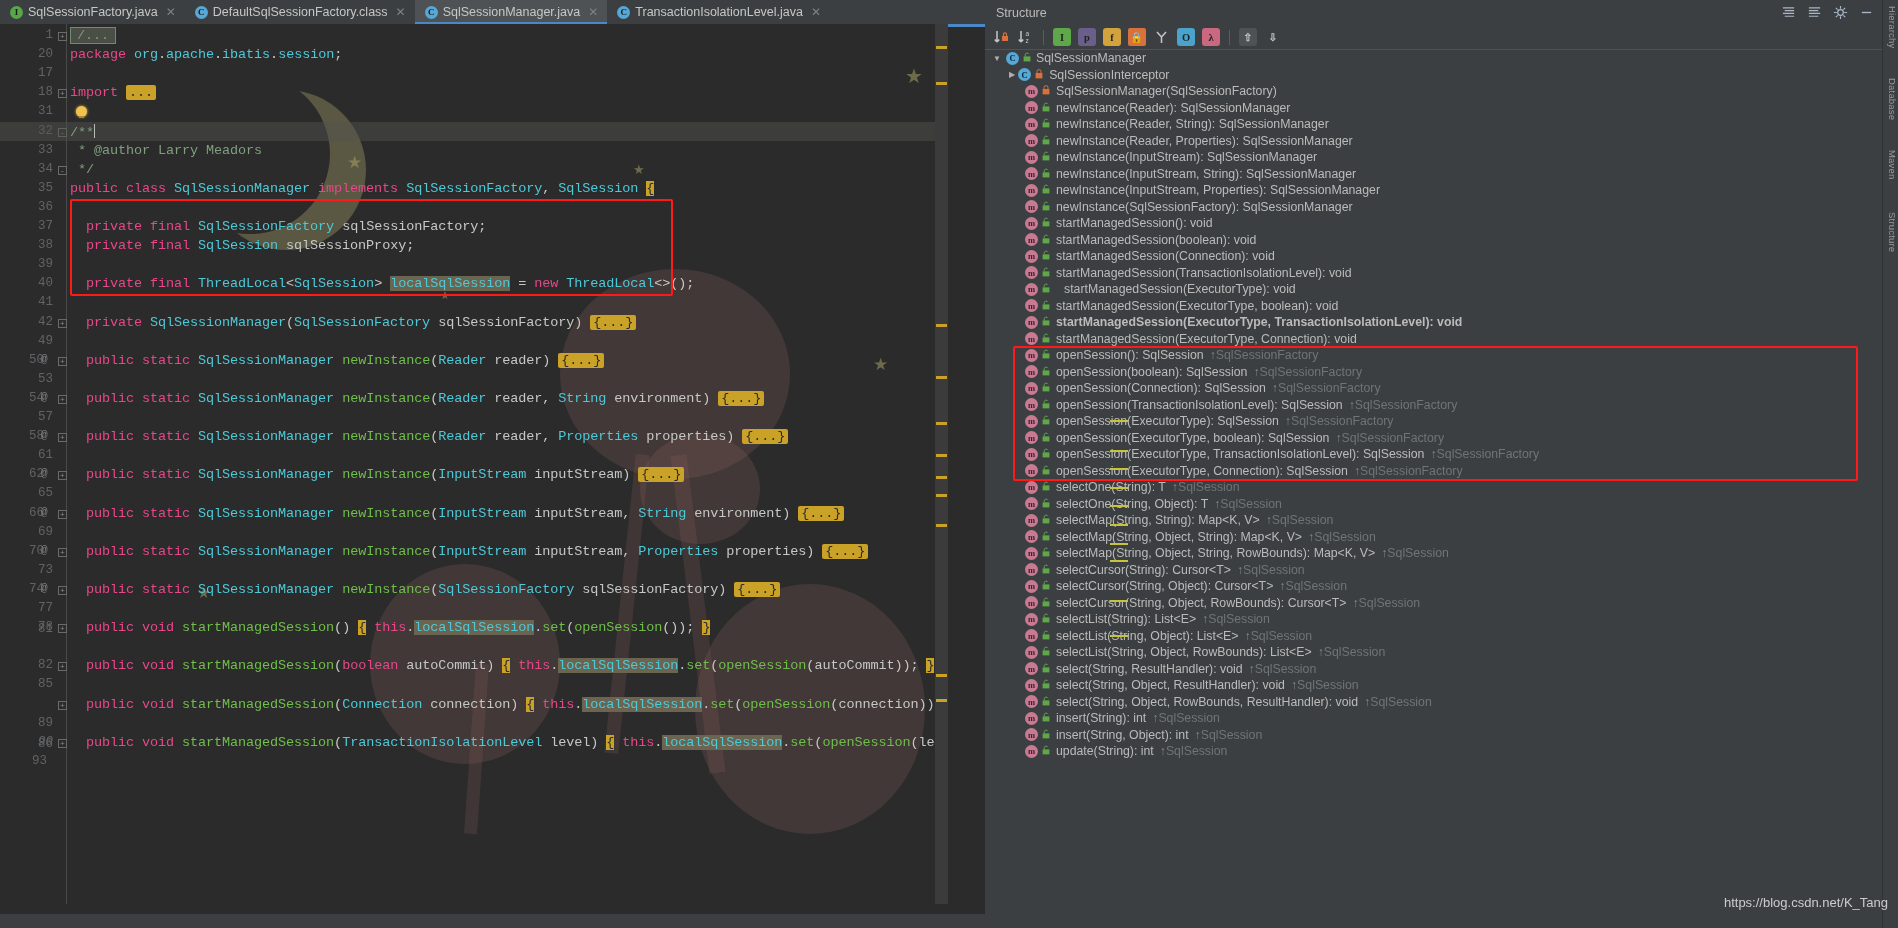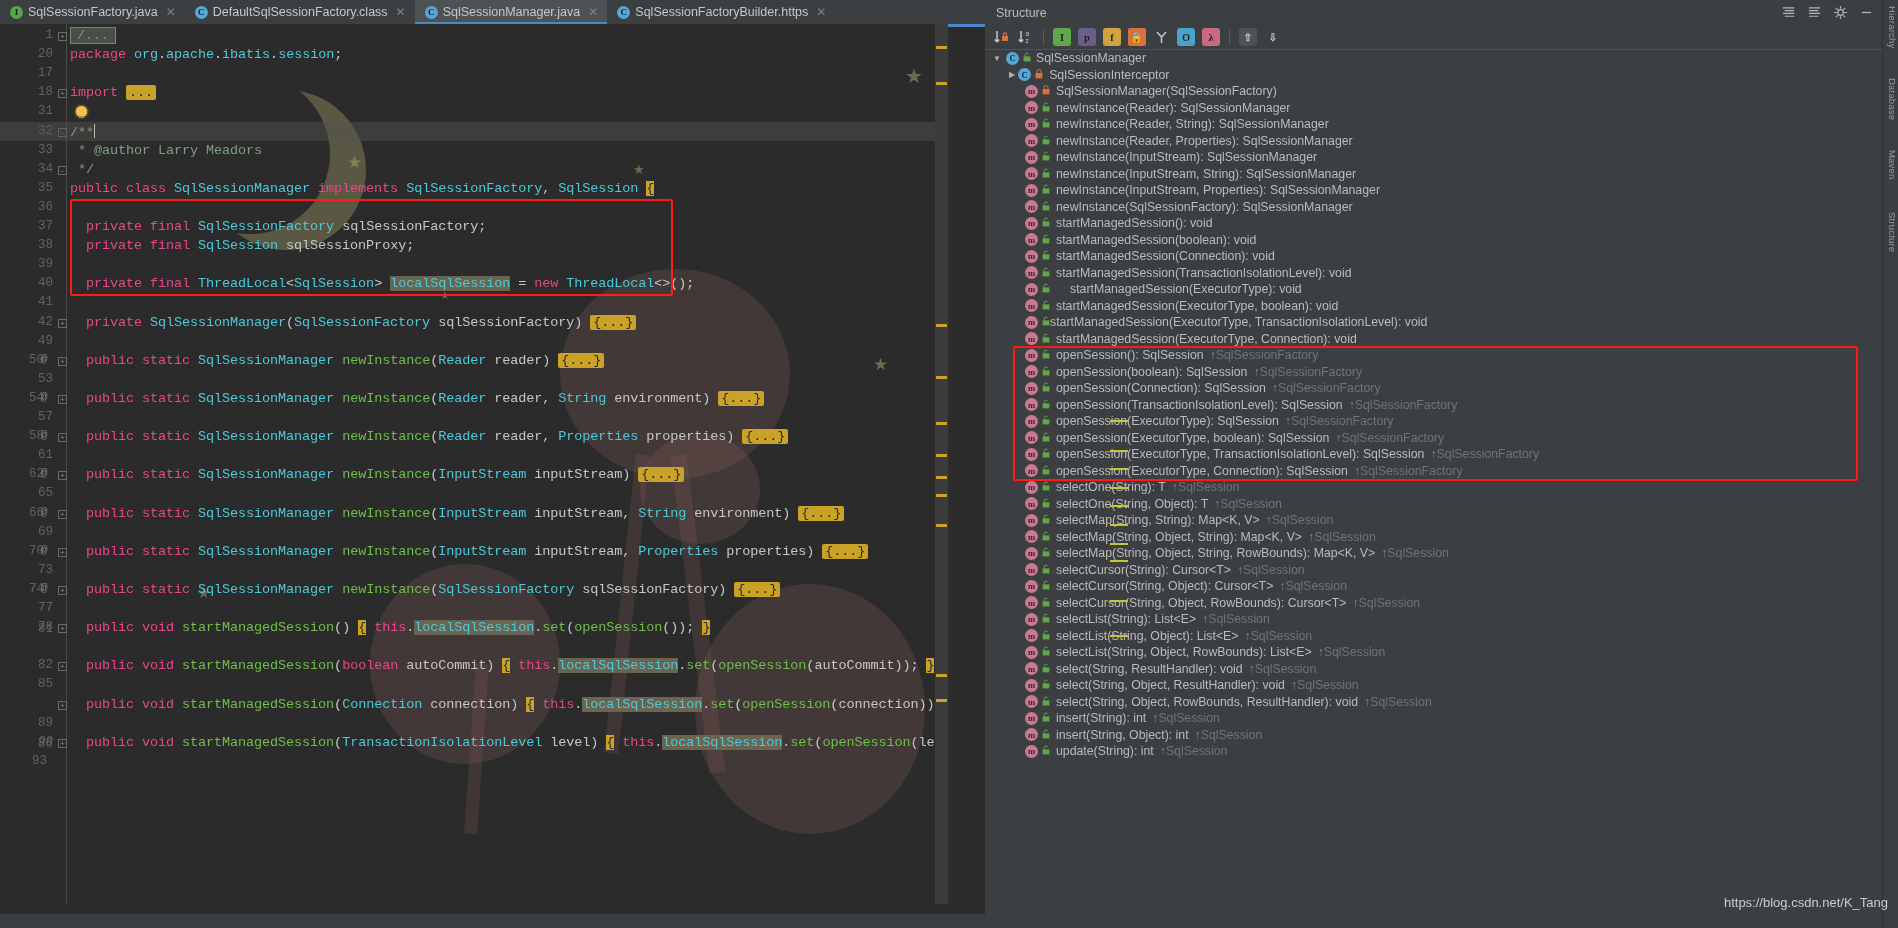--- a/index.html
+++ b/index.html
@@ -139,21 +139,21 @@
       <span>DefaultSqlSessionFactory.class</span>
       <span class="tclose">✕</span>
     </div>
     <div class="tab active">
       <span class="tico c">C</span>
       <span>SqlSessionManager.java</span>
       <span class="tclose">✕</span>
     </div>
     <div class="tab">
       <span class="tico c">C</span>
-      <span>SqlSessionFactoryBuilder.https</span>
+      <span>TransactionIsolationLevel.java</span>
       <span class="tclose">✕</span>
     </div>
   </div>
 <div class="bluebar"></div>
 
 <div id="editor">
   <div id="wall">
     <div class="moon"></div>
     <div class="star" style="left:905px;top:40px;font-size:20px;">★</div>
     <div class="star" style="left:347px;top:128px;font-size:17px;">★</div>
@@ -624,39 +624,39 @@
           </svg></span>
         <span style="margin-left:6px;">startManagedSession(TransactionIsolationLevel): void</span>
       </div>
       <div class="trow" style="padding-left: 8px;">
         <span style="width:32px;display:inline-block;"></span>
         <span class="micon">m</span>
         <span style="margin-left:4px;"><svg class="lockg" viewBox="0 0 8 10">
             <rect x="0.6" y="4.4" width="6.8" height="5" fill="#5fa84a"></rect>
             <path d="M2.2 4.4V2.7a1.9 1.9 0 0 1 3.6-.5" stroke="#5fa84a" stroke-width="1" fill="none"></path>
           </svg></span>
-        <span style="margin-left:20px;">startManagedSession(ExecutorType): void</span>
+        <span style="margin-left:14px;">startManagedSession(ExecutorType): void</span>
       </div>
       <div class="trow" style="padding-left: 8px;">
         <span style="width:32px;display:inline-block;"></span>
         <span class="micon">m</span>
         <span style="margin-left:4px;"><svg class="lockg" viewBox="0 0 8 10">
             <rect x="0.6" y="4.4" width="6.8" height="5" fill="#5fa84a"></rect>
             <path d="M2.2 4.4V2.7a1.9 1.9 0 0 1 3.6-.5" stroke="#5fa84a" stroke-width="1" fill="none"></path>
           </svg></span>
         <span style="margin-left:6px;">startManagedSession(ExecutorType, boolean): void</span>
       </div>
       <div class="trow" style="padding-left: 8px;">
         <span style="width:32px;display:inline-block;"></span>
         <span class="micon">m</span>
         <span style="margin-left:4px;"><svg class="lockg" viewBox="0 0 8 10">
             <rect x="0.6" y="4.4" width="6.8" height="5" fill="#5fa84a"></rect>
             <path d="M2.2 4.4V2.7a1.9 1.9 0 0 1 3.6-.5" stroke="#5fa84a" stroke-width="1" fill="none"></path>
           </svg></span>
-        <span style="">startManagedSession(ExecutorType, TransactionIsolationLevel): void</span>
+        <span style="margin-left:6px;font-weight:bold;">startManagedSession(ExecutorType, TransactionIsolationLevel): void</span>
       </div>
       <div class="trow" style="padding-left: 8px;">
         <span style="width:32px;display:inline-block;"></span>
         <span class="micon">m</span>
         <span style="margin-left:4px;"><svg class="lockg" viewBox="0 0 8 10">
             <rect x="0.6" y="4.4" width="6.8" height="5" fill="#5fa84a"></rect>
             <path d="M2.2 4.4V2.7a1.9 1.9 0 0 1 3.6-.5" stroke="#5fa84a" stroke-width="1" fill="none"></path>
           </svg></span>
         <span style="margin-left:6px;">startManagedSession(ExecutorType, Connection): void</span>
       </div>

